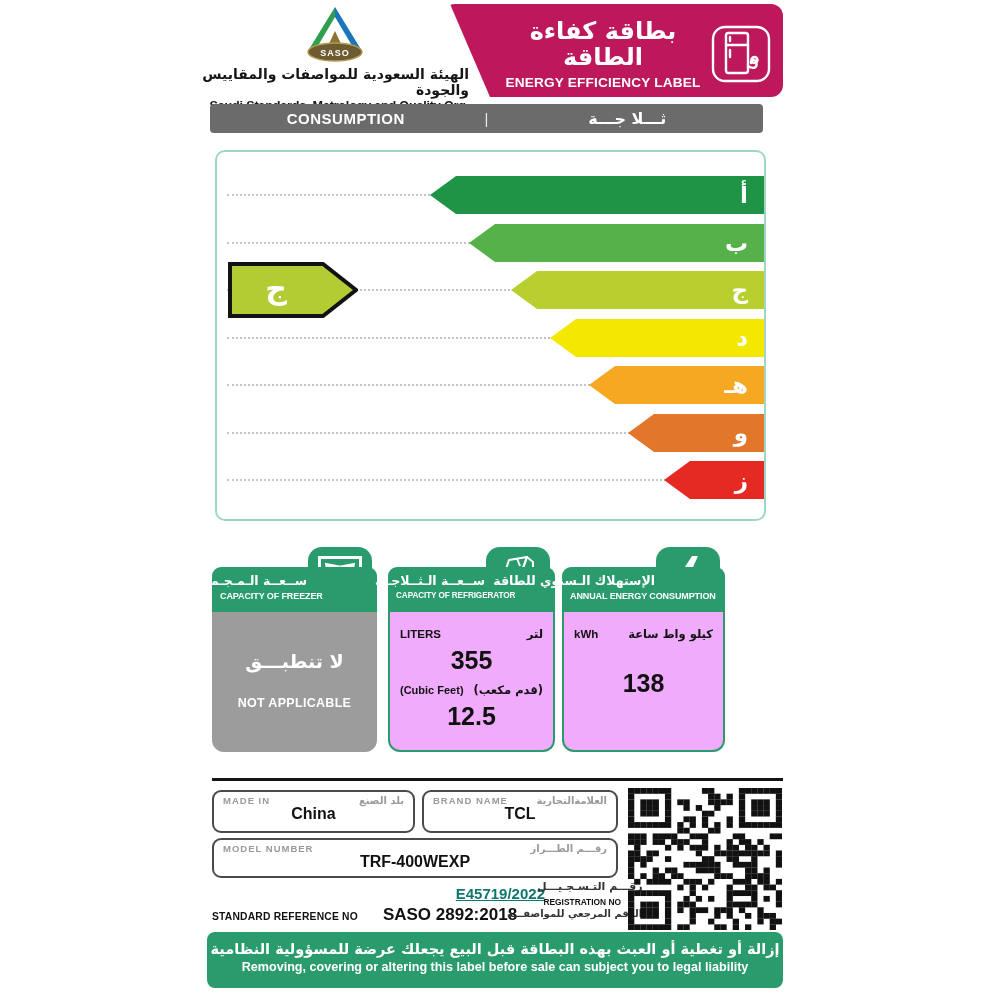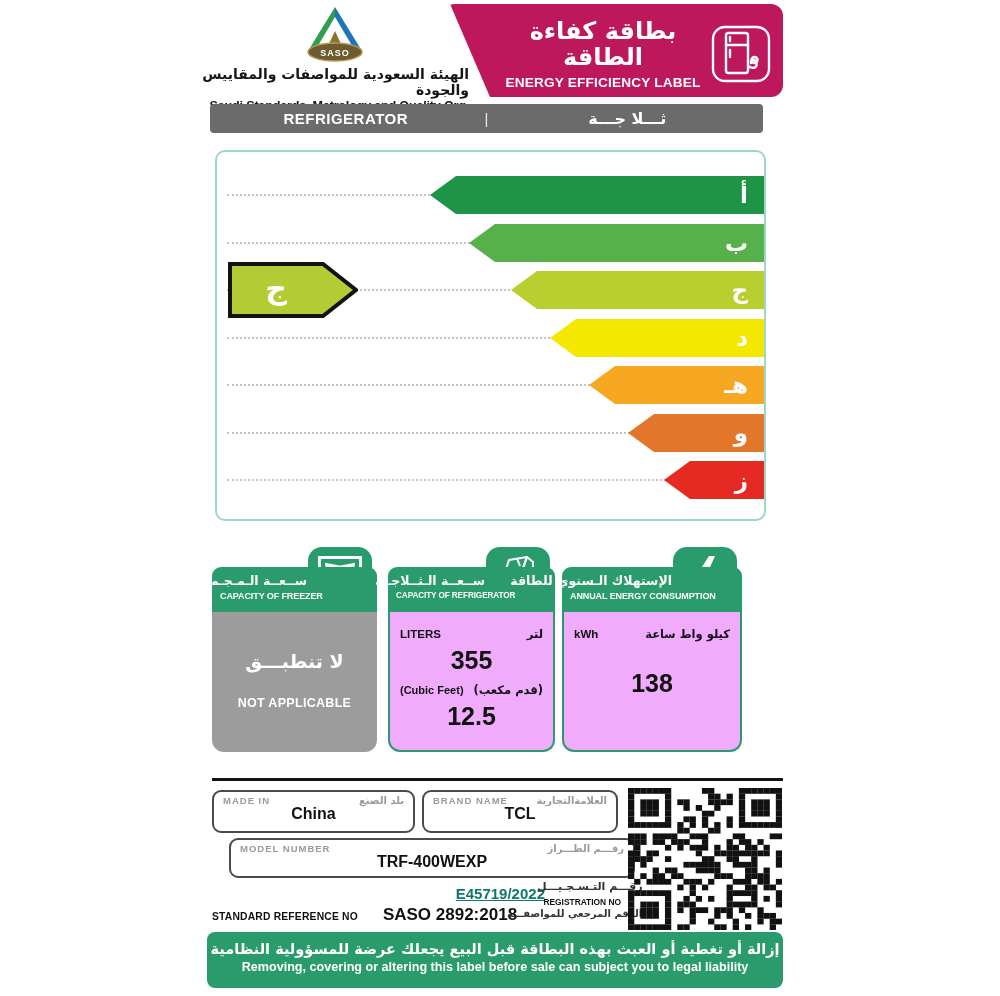--- a/index.html
+++ b/index.html
@@ -111,21 +111,21 @@
         <rect x="15" y="8" width="22" height="40" rx="2.5"></rect>
         <line x1="15" y1="20" x2="37" y2="20"></line>
         <line x1="19" y1="12" x2="19" y2="16"></line>
         <line x1="19" y1="25" x2="19" y2="32"></line>
         <path d="M37,41 c6,4 10,1 8,-4 c-1.5,-3.5 -6,-2.5 -5,1"></path>
         <circle cx="43.5" cy="35" r="3"></circle>
       </svg>
     </div>
 
     <div class="type-bar" style="background-color: rgb(107, 107, 107);">
-      <div class="type-en">REFRIGERATOR</div>
+      <div class="type-en">CONSUMPTION</div>
       <div class="type-sep">|</div>
       <div class="type-ar ar">ثـــلا جـــة</div>
     </div>
 
     <div class="rating-panel" id="rating-panel">
         <div class="dotted" style="top: 42px;"></div>
         <div class="rating-arrow" style="top: 24px; width: 334px; background: rgb(31, 148, 71); clip-path: polygon(26px 0px, 100% 0px, 100% 100%, 26px 100%, 0px 50%);">
           <span>أ</span>
         </div>
         <div class="dotted" style="top: 90px;"></div>
@@ -206,21 +206,21 @@
         </div>
         <div class="big-num">355</div>
         <div class="val-row" style="margin-top:8px;justify-content:space-between;">
           <span class="en" style="font-size:11px;">(Cubic Feet)</span>
           <span class="ar">(قدم مكعب)</span>
         </div>
         <div class="big-num">12.5</div>
       </div>
     </div>
 
-    <div class="cap-box" style="left:355px;width:180px;">
+    <div class="cap-box" style="left:355px;width:163px;">
       <div class="cap-tab" style="background-color: rgb(42, 155, 109);">
         <svg style="display:block;margin:7px auto 0;" width="40" height="56" viewBox="0 0 40 56">
           <polygon points="24,2 6,30 16,30 10,54 34,22 21,22 30,2" fill="#fff"></polygon>
         </svg>
       </div>
       <div class="cap-band" style="background-color: rgb(42, 155, 109);"></div>
       <div class="cap-titles">
         <div class="cap-title-ar">الإستهلاك الـسنوي للطاقة</div>
         <div class="cap-title-en">ANNUAL ENERGY CONSUMPTION</div>
       </div>
@@ -244,21 +244,21 @@
     </div>
 
     <div class="d-box" style="left:5px;top:790px;width:203px;height:43px;">
       <div class="d-row">
         <span class="en">MADE IN</span>
         <span class="ar">بلد الصنع</span>
       </div>
       <div class="d-val">China</div>
     </div>
 
-    <div class="d-box" style="left:22px;top:838px;width:406px;height:40px;">
+    <div class="d-box" style="left:5px;top:838px;width:406px;height:40px;">
       <div class="d-row">
         <span class="en">MODEL NUMBER</span>
         <span class="ar">رقـــم الطـــراز</span>
       </div>
       <div class="d-val">TRF-400WEXP</div>
     </div>
 
     <div class="reg-value">E45719/2022</div>
     <div class="reg-ar">رقـــم التـسـجـيـــل</div>
     <div class="reg-en">REGISTRATION NO</div>

